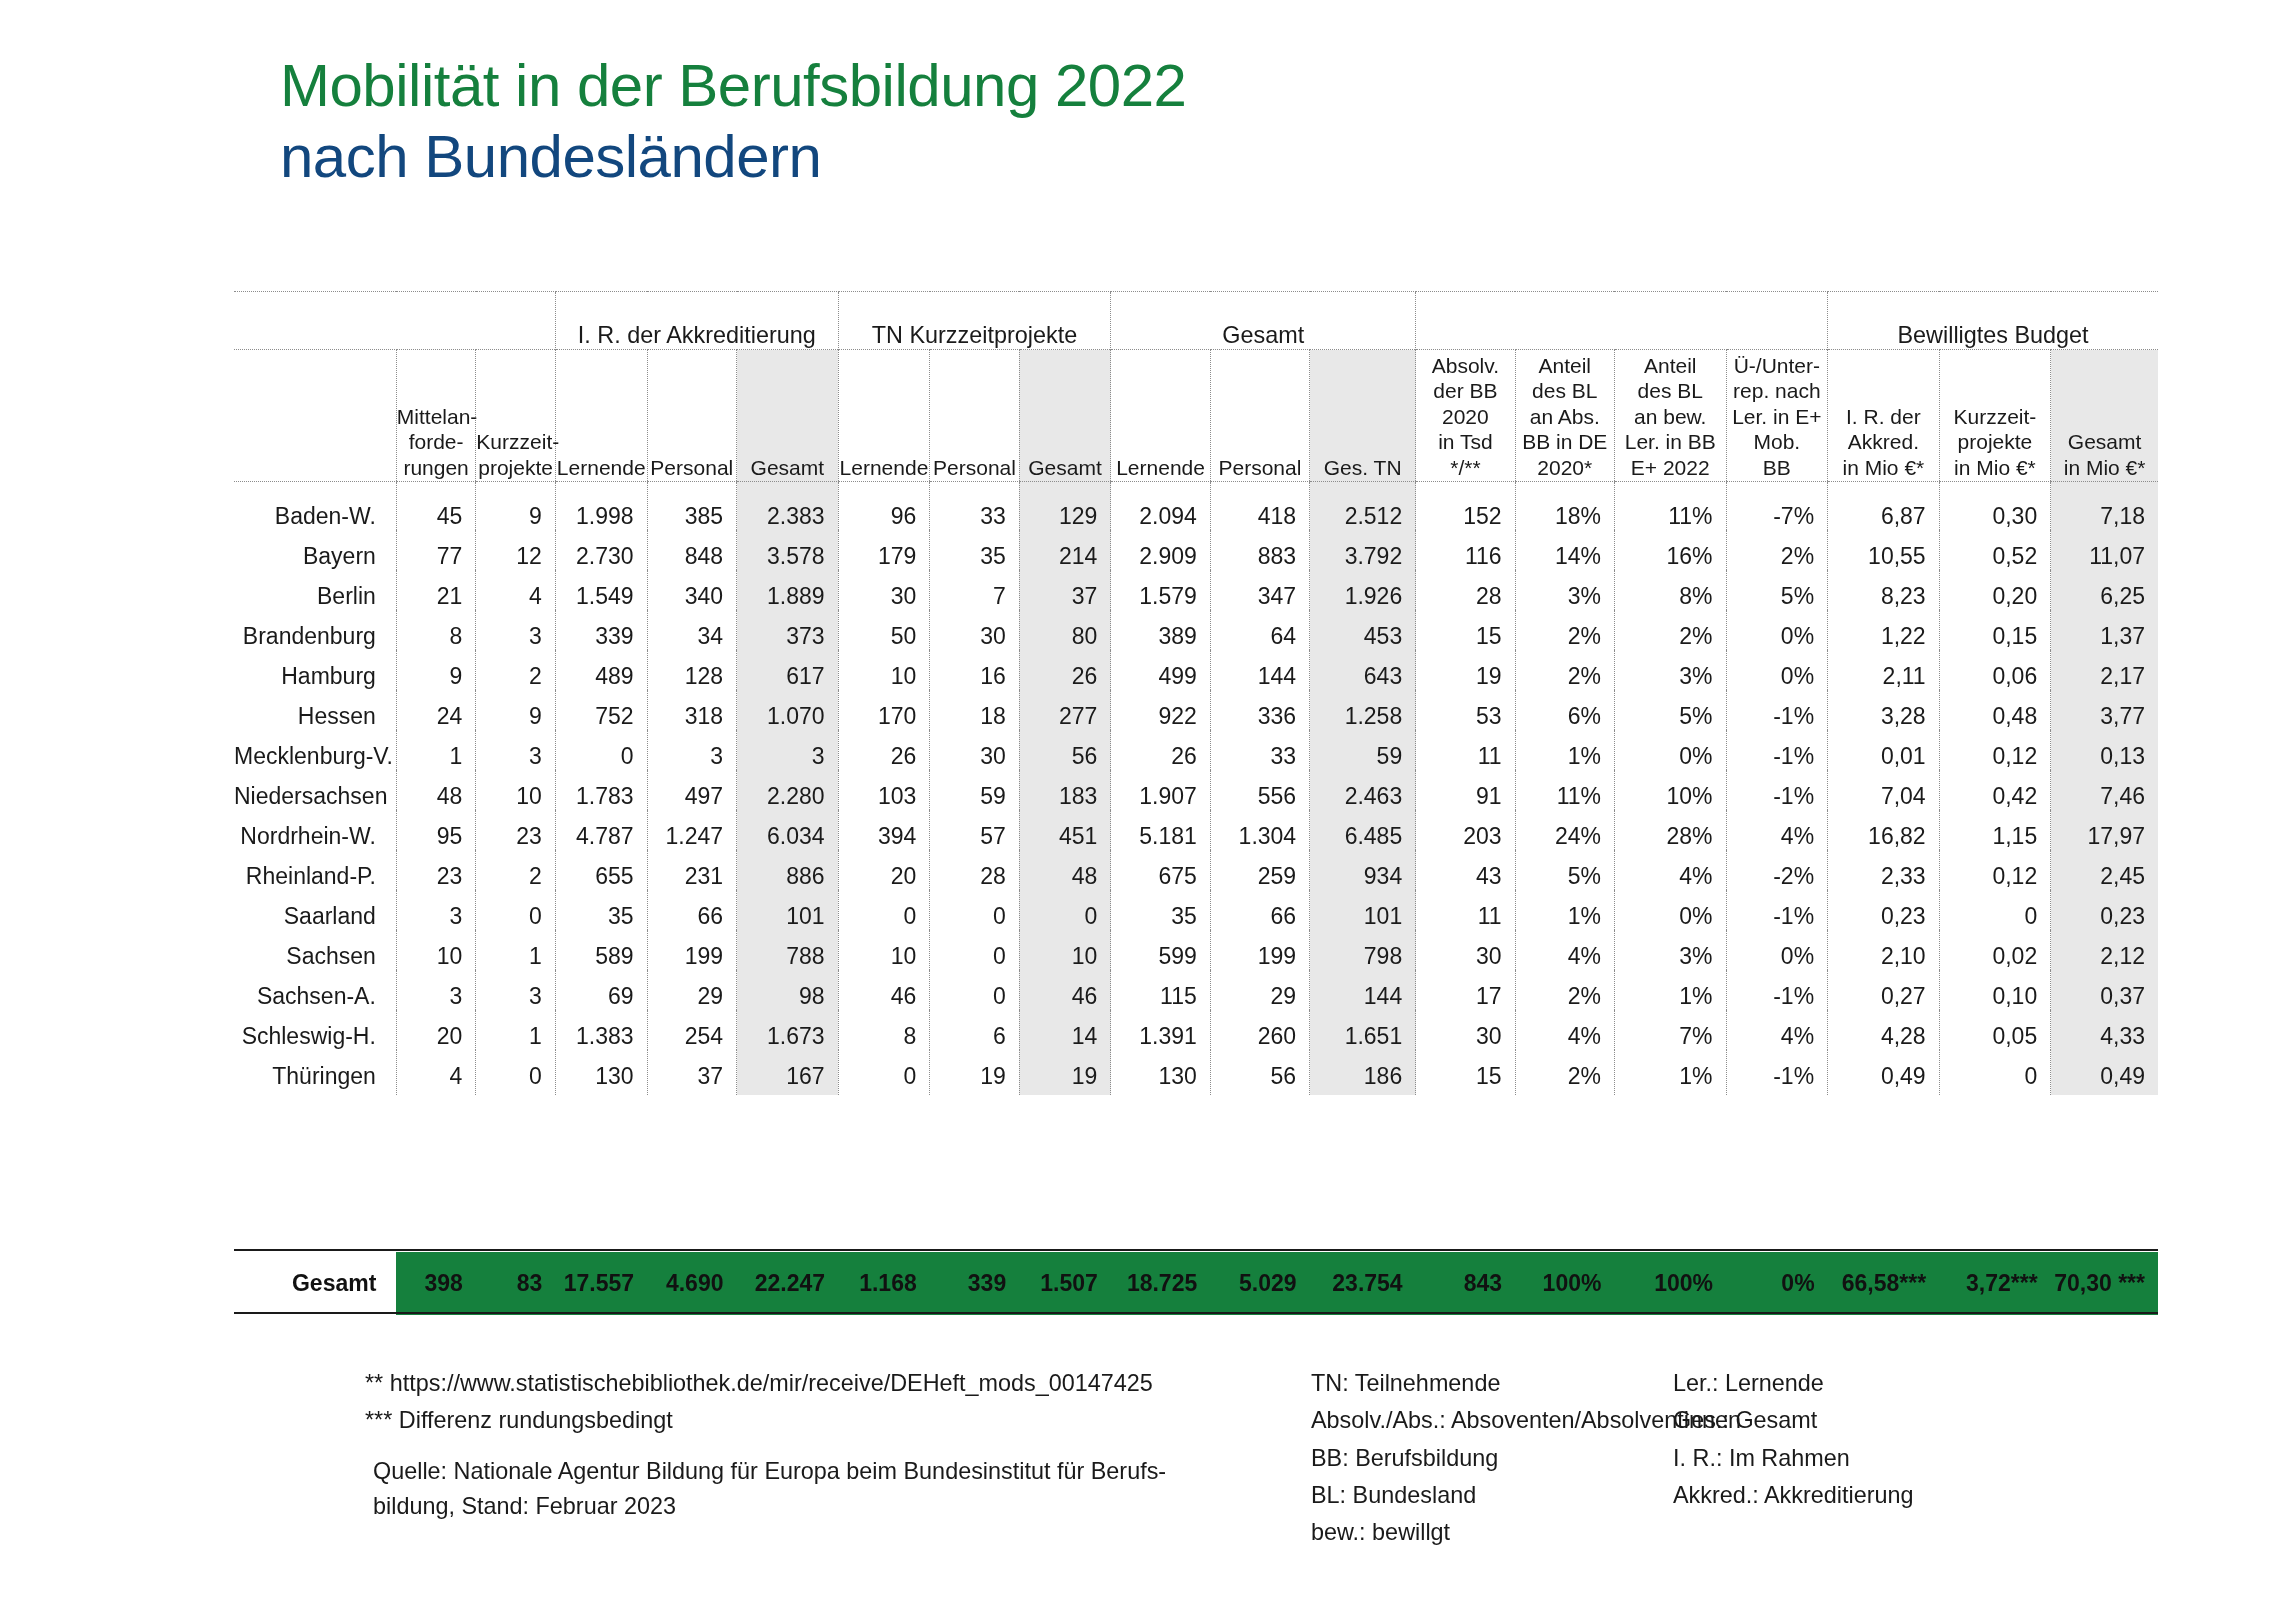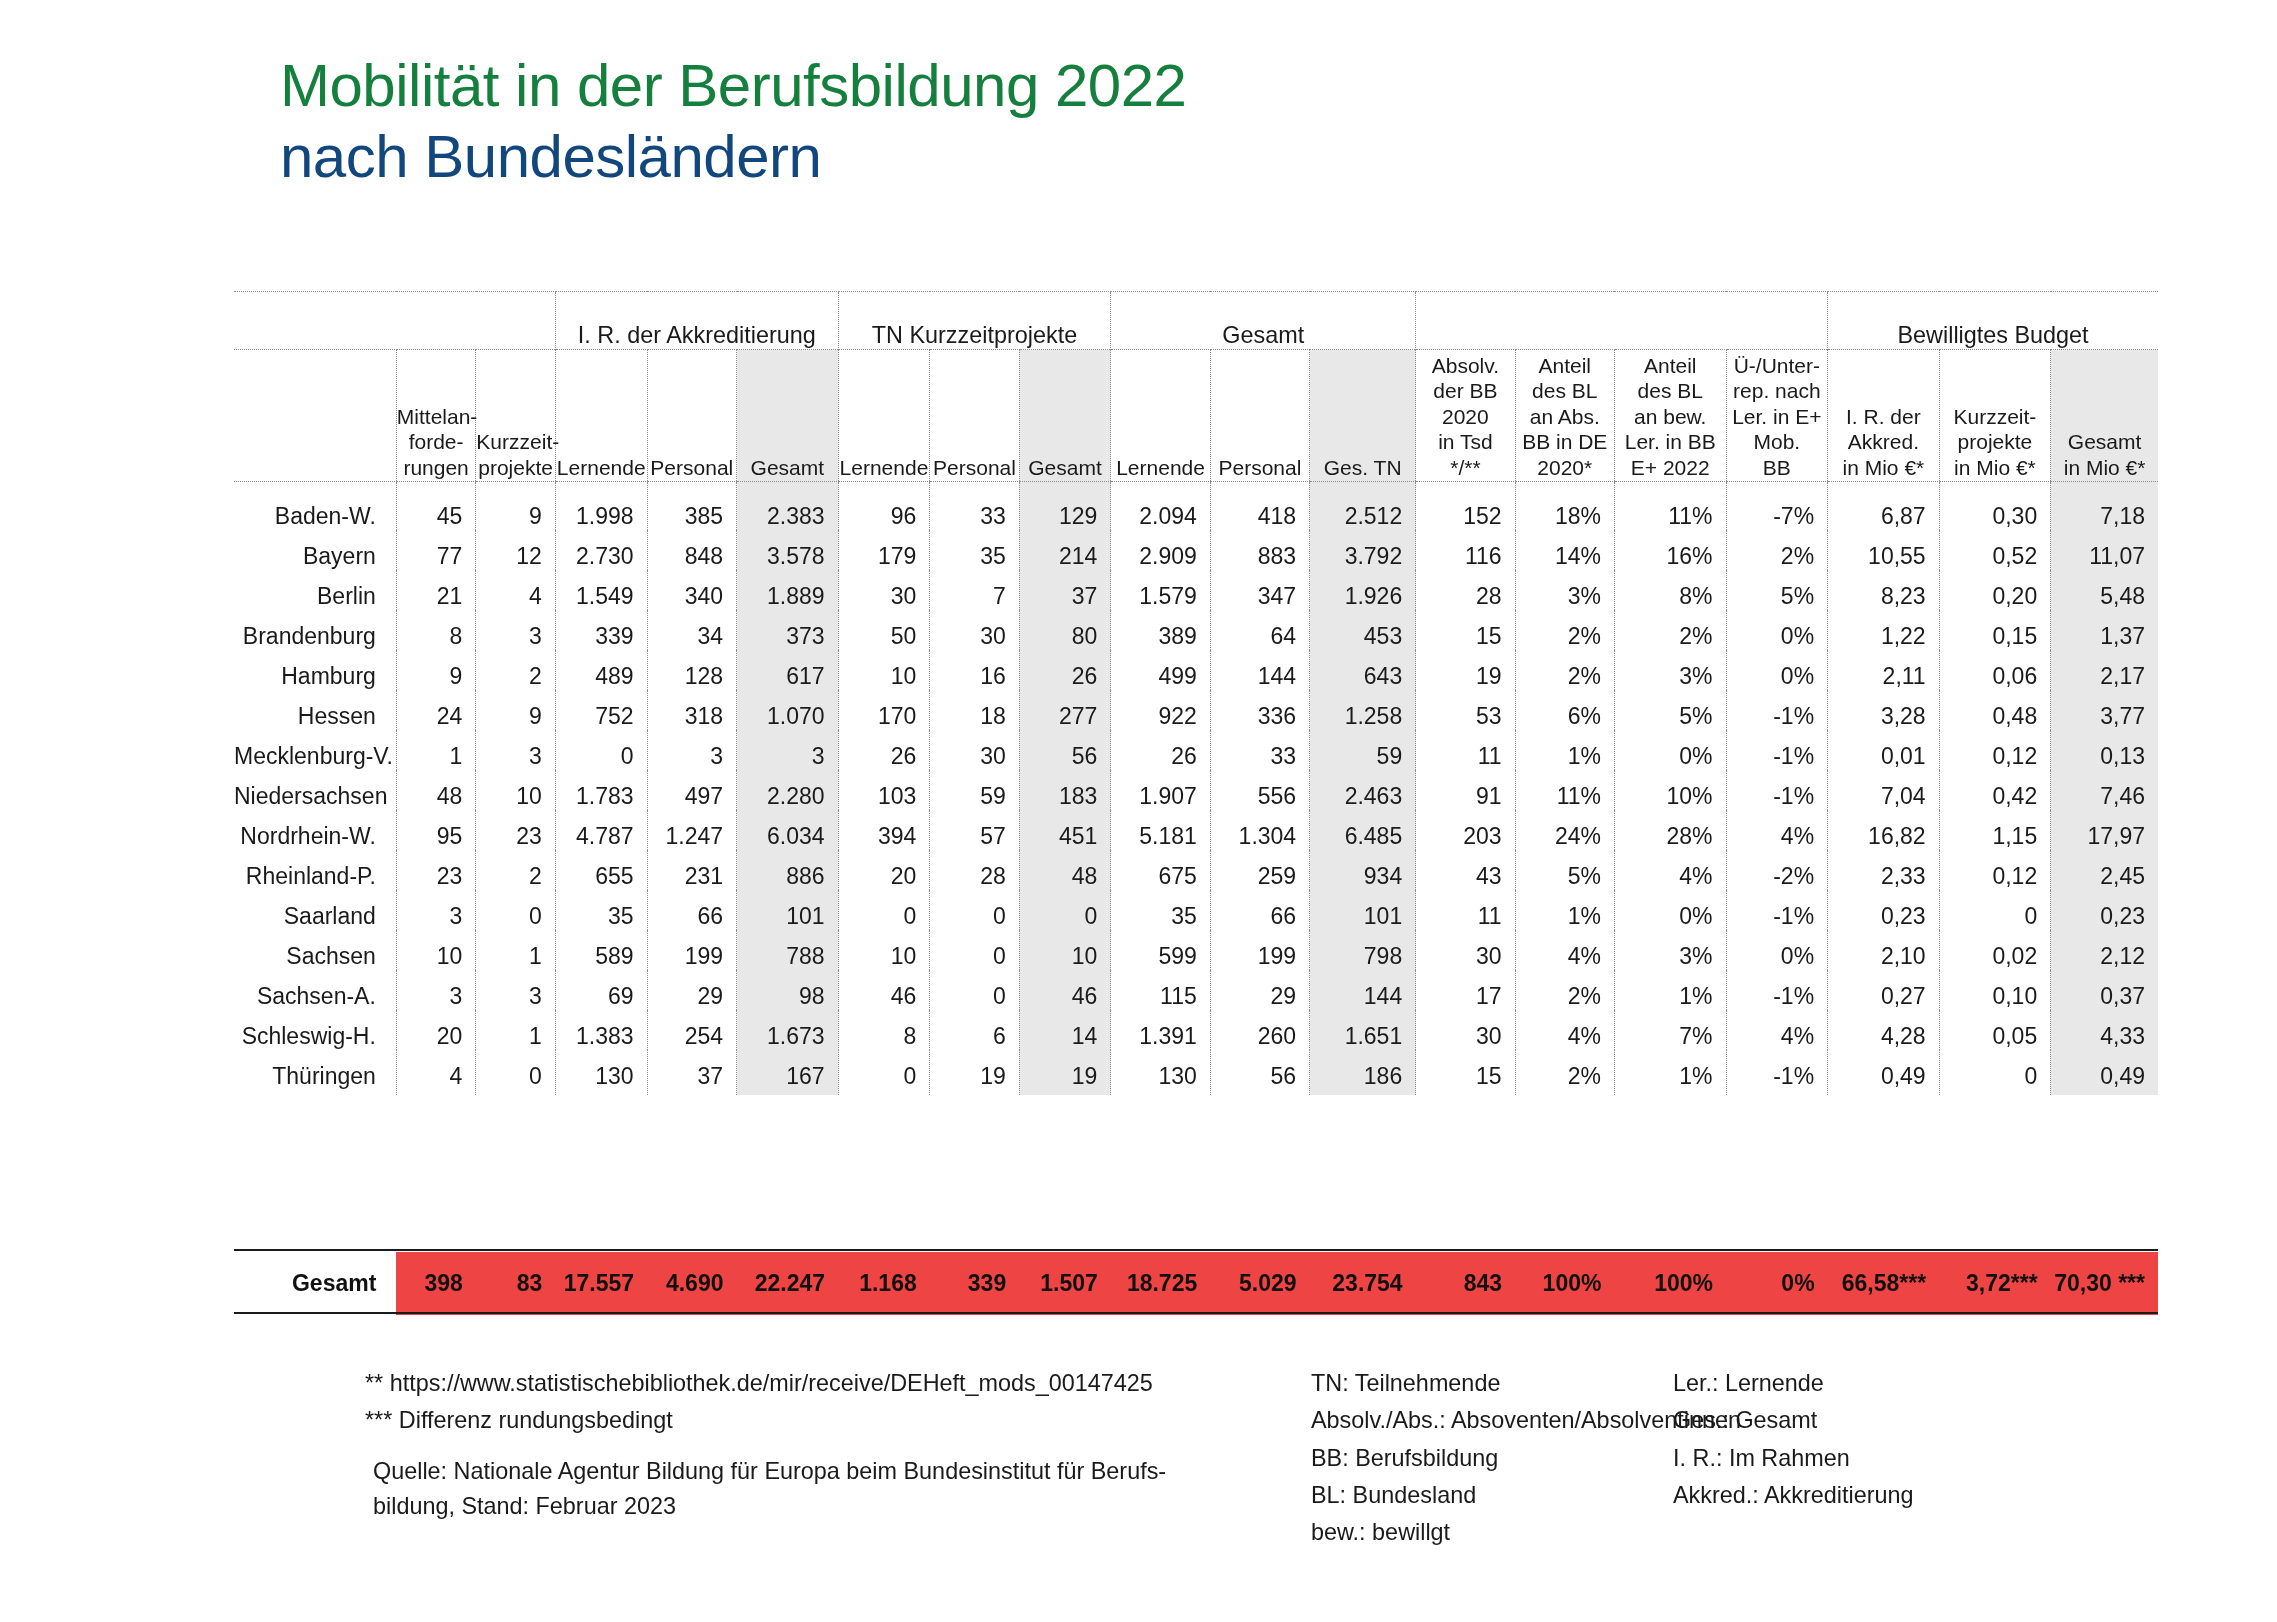--- a/index.html
+++ b/index.html
@@ -137,21 +137,21 @@
     width: 1924px;
     table-layout: fixed;
     font-size: 23px;
   }
   #total-row td {
     height: 61px;
     vertical-align: middle;
     text-align: right;
     padding-right: 13px;
     font-weight: bold;
-    background: #ef4444;
+    background: #15803d;
     color: #111;
     white-space: nowrap;
   }
   #total-row td.tlab {
     background: #ffffff;
     text-align: right;
     padding-right: 20px;
   }
 
   
@@ -291,21 +291,21 @@
           <td class="vsep shade">37</td>
           <td class="vsep">1.579</td>
           <td class="vsep">347</td>
           <td class="vsep shade">1.926</td>
           <td class="vsep">28</td>
           <td class="vsep">3%</td>
           <td class="vsep">8%</td>
           <td class="vsep">5%</td>
           <td class="vsep">8,23</td>
           <td class="vsep">0,20</td>
-          <td class="vsep shade">5,48</td>
+          <td class="vsep shade">6,25</td>
         </tr>
         <tr class="datarow">
           <td class="rowlab">Brandenburg</td>
           <td class="vsep">8</td>
           <td class="vsep">3</td>
           <td class="vsep">339</td>
           <td class="vsep">34</td>
           <td class="vsep shade">373</td>
           <td class="vsep">50</td>
           <td class="vsep">30</td>

